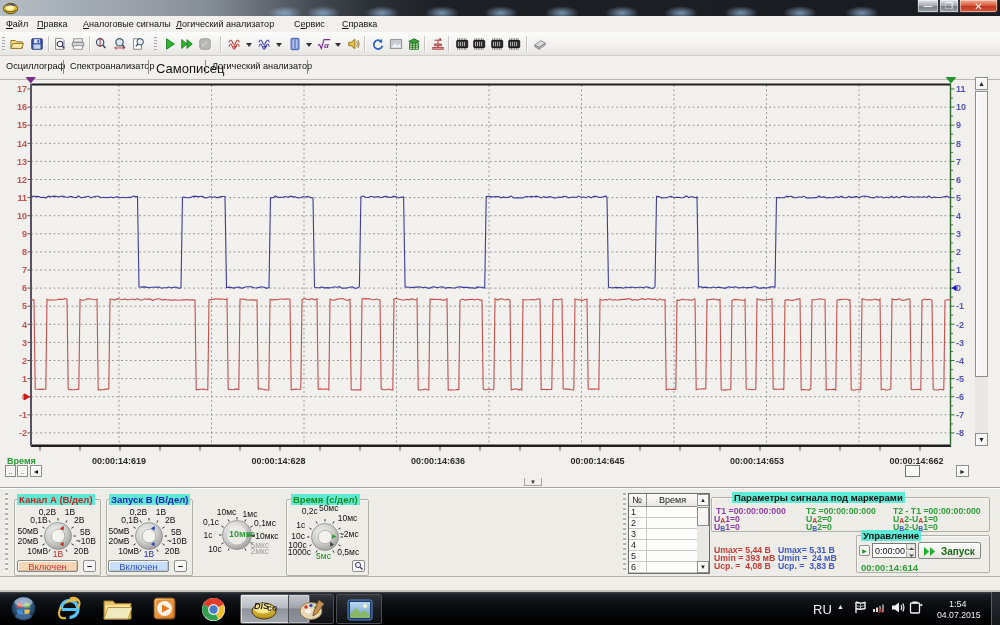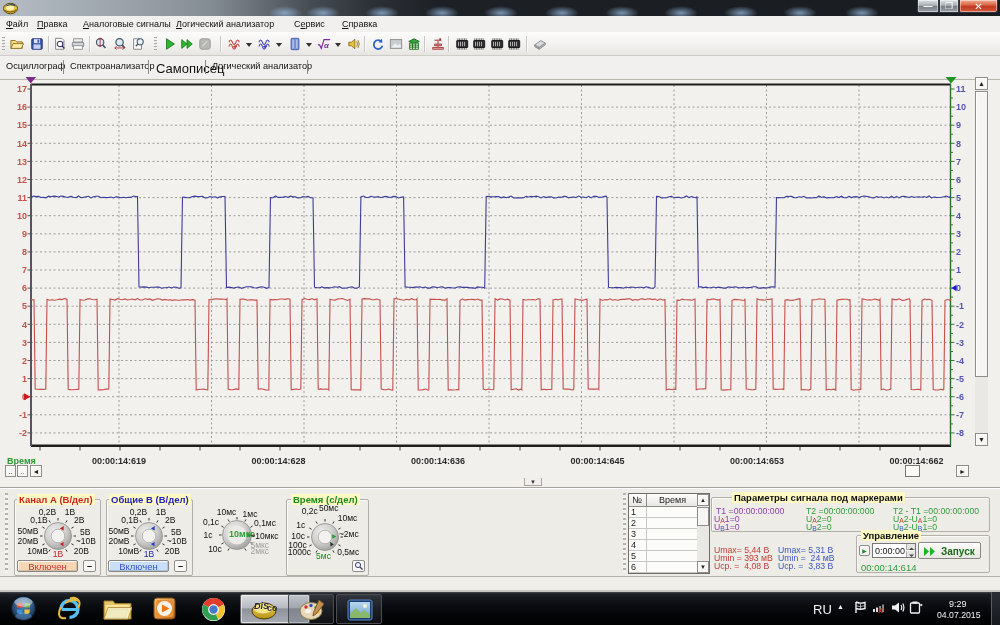--- a/index.html
+++ b/index.html
@@ -35,32 +35,32 @@
 
 .sbtn{position:absolute;background:#f7f6f4;border:1px solid #8f8d89;box-shadow:inset 1px 1px 0 #fff;display:flex;align-items:center;justify-content:center;font-size:7px;color:#222;}
 #hthumb{left:905px;top:465px;width:15px;height:12px;background:#fbfbfa;border:1px solid #77756f;box-shadow:inset 1px 1px 0 #fff;}
 #vthumb{left:975px;top:91px;width:13px;height:286px;background:#f6f5f3;border:1px solid #8f8d89;box-shadow:inset 1px 1px 0 #fff;}
 #vtrack{left:975px;top:77px;width:13px;height:369px;background:#e9e8e4;}
 
 #split{left:524px;top:478px;width:18px;height:8px;background:#f0efec;border:1px solid #a8a5a0;border-top:none;display:flex;align-items:center;justify-content:center;}
 #panelline{left:0;top:487px;width:1000px;height:1px;background:#a6a39d;}
 #panel{left:0;top:488px;width:1000px;height:88px;background:#edece6;border-top:1px solid #fff;font-size:9px;}
 .gbox{position:absolute;border:1px solid #b3b0a8;border-radius:2px;box-shadow:inset 1px 1px 0 rgba(255,255,255,.7);}
-.ghead{position:absolute;top:-6px;background:#fef9c3;font-weight:bold;font-size:9.5px;padding:0 2px;white-space:nowrap;}
+.ghead{position:absolute;top:-6px;background:#5eead4;font-weight:bold;font-size:9.5px;padding:0 2px;white-space:nowrap;}
 .klab{position:absolute;font-size:8.5px;color:#111;white-space:nowrap;transform:translate(-50%,-50%);}
 .kgray{color:#a0a0a0;}
 .knob{position:absolute;}
 .onbtn{position:absolute;border:1px solid #898785;border-radius:2px;box-shadow:inset 1px 1px 0 rgba(255,255,255,.85),inset -1px -1px 0 rgba(0,0,0,.12);font-size:9.5px;display:flex;align-items:center;justify-content:center;}
 .minibtn{position:absolute;width:13px;height:12px;background:#f8f7f5;border:1px solid #8f8d89;box-shadow:inset 1px 1px 0 #fff;border-radius:2px;display:flex;align-items:center;justify-content:center;}
 .grip{position:absolute;width:3px;background:repeating-linear-gradient(#b5b2ac 0 2px,#f4f3f0 2px 5px);}
 
 #ttable{position:absolute;left:628px;top:4px;width:82px;height:81px;background:#fcfcfb;border:1px solid #6f6d69;}
 .trow{position:absolute;left:0;width:68px;height:11px;border-bottom:1px solid #c9c7c2;font-size:9px;color:#222;}
 
-.pt{position:absolute;font-size:8.7px;white-space:nowrap;}
+.pt{position:absolute;font-size:8.7px;white-space:nowrap;font-weight:bold;}
 .pur{color:#8f3fa8;} .grn{color:#2e9e39;} .redt{color:#c43c38;} .blut{color:#3c55c4;}
 sub{font-size:6.8px;vertical-align:baseline;position:relative;top:1.5px;}
 
 #task{left:0;top:592px;width:1000px;height:33px;background:linear-gradient(#43464b 0,#1c1f24 2px,#101317 8px,#05070a 20px,#000 33px);}
 .tbtn{position:absolute;top:2px;width:45px;height:30px;border-radius:2px;}
 .tray{position:absolute;color:#f2f2f2;font-size:10px;}
 </style></head><body>
 
 <div id="title" class="abs">
     <div class="blob" style="left:268px"></div>
@@ -477,21 +477,21 @@
       <defs>
         <radialGradient id="kg" cx="38%" cy="32%" r="75%">
           <stop offset="0" stop-color="#ededeb"></stop>
           <stop offset="55%" stop-color="#cfcfcd"></stop>
           <stop offset="100%" stop-color="#9a9a98"></stop>
         </radialGradient>
       </defs>
     </svg><div class="grip" style="left:5px;top:4px;height:80px"></div><div class="grip" style="left:623px;top:4px;height:80px"></div><div class="gbox" style="left:14px;top:10px;width:87px;height:77px">
       <div class="ghead" style="left:2px;color:#cc2222">Канал А (В/дел)</div>
     </div><div class="gbox" style="left:106px;top:10px;width:87px;height:77px">
-      <div class="ghead" style="left:2px;color:#2222bb">Общие B (В/дел)</div>
+      <div class="ghead" style="left:2px;color:#2222bb">Запуск B (В/дел)</div>
     </div><div class="gbox" style="left:286px;top:10px;width:83px;height:77px">
       <div class="ghead" style="left:4px;color:#1a8a1a">Время (с/дел)</div>
     </div><svg class="knob" style="left:38.5px;top:27.5px" width="38" height="38" viewBox="-19 -19 38 38">
       <line x1="-7.8" y1="13.4" x2="-9.0" y2="15.6" stroke="#333" stroke-width="1"></line>
       <line x1="-13.4" y1="7.8" x2="-15.6" y2="9.0" stroke="#333" stroke-width="1"></line>
       <line x1="-15.5" y1="-0.0" x2="-18.0" y2="-0.0" stroke="#333" stroke-width="1"></line>
       <line x1="-13.4" y1="-7.7" x2="-15.6" y2="-9.0" stroke="#333" stroke-width="1"></line>
       <line x1="-7.7" y1="-13.4" x2="-9.0" y2="-15.6" stroke="#333" stroke-width="1"></line>
       <line x1="0.0" y1="-15.5" x2="0.0" y2="-18.0" stroke="#333" stroke-width="1"></line>
       <line x1="7.8" y1="-13.4" x2="9.0" y2="-15.6" stroke="#333" stroke-width="1"></line>
@@ -720,15 +720,15 @@
 </svg>
     <svg style="position:absolute;left:891px;top:9px" width="14" height="13" viewBox="0 0 14 13">
 <path d="M1 4.5 L4 4.5 L8 1.5 L8 11.5 L4 8.5 L1 8.5 Z" fill="#f0f0f0"></path>
 <path d="M10 4 Q11.5 6.5 10 9 M11.8 2.5 Q14 6.5 11.8 10.5" fill="none" stroke="#f0f0f0" stroke-width="1.2"></path>
 </svg>
     <svg style="position:absolute;left:909px;top:9px" width="14" height="13" viewBox="0 0 14 13">
 <rect x="1.5" y="2" width="9" height="10" rx="1" fill="none" stroke="#f0f0f0" stroke-width="1.3"></rect>
 <rect x="3.5" y="0.5" width="5" height="2" fill="#f0f0f0"></rect>
 <path d="M11 4 L13.5 4 M12.2 2.8 L12.2 5.2" stroke="#f0f0f0" stroke-width="1"></path>
 </svg>
-    <div class="tray" style="left:949px;top:7px;font-size:9px">9:29</div>
+    <div class="tray" style="left:949px;top:7px;font-size:9px">1:54</div>
     <div class="tray" style="left:937px;top:18px;font-size:8.7px">04.07.2015</div>
     <div style="position:absolute;left:991px;top:0;width:9px;height:33px;border-left:1px solid #5a5d62;background:linear-gradient(#2a2d33,#15181d);"></div>
   </div>
 </body></html>

